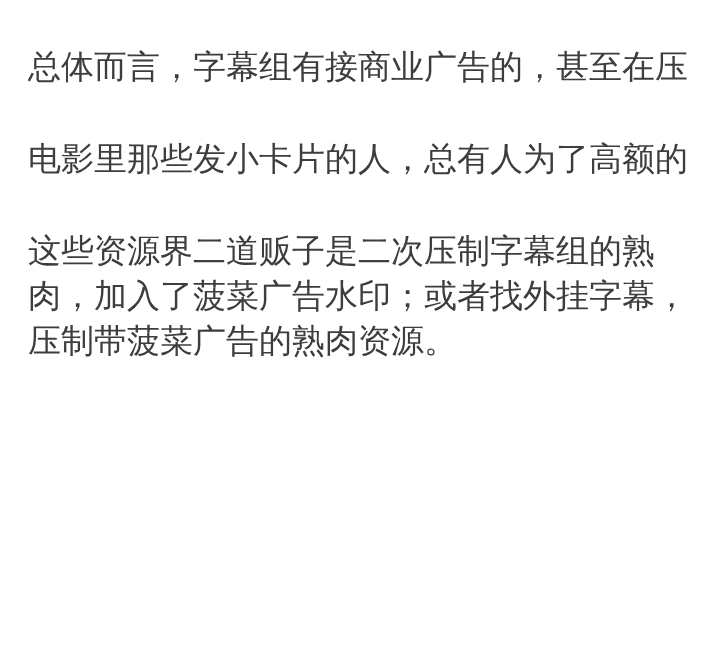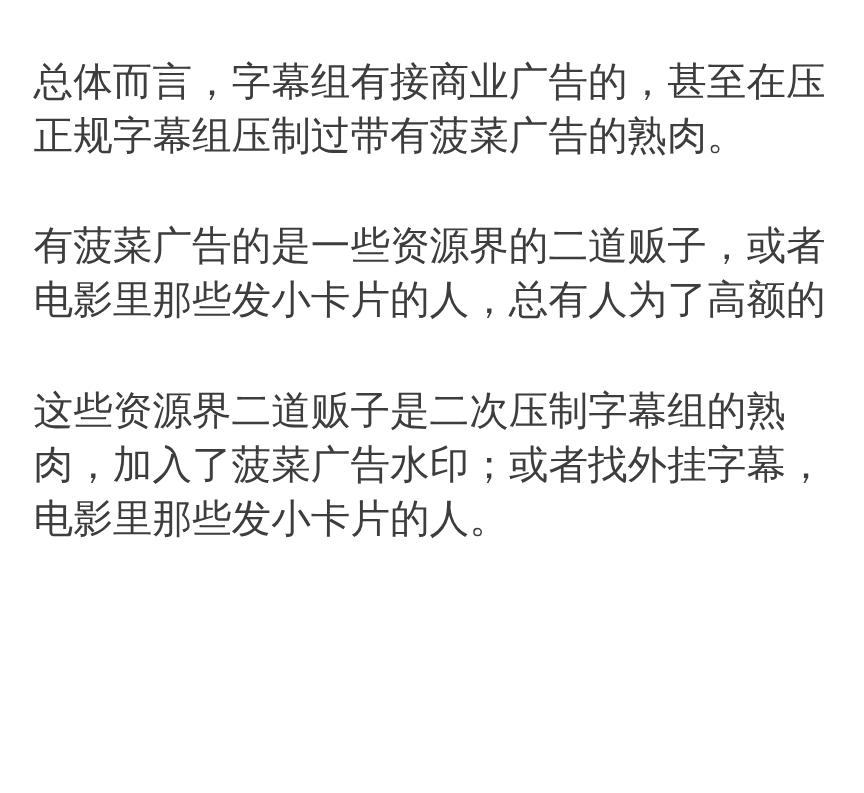--- a/index.html
+++ b/index.html
@@ -25,20 +25,21 @@
     letter-spacing: 0;
   }
   .paragraph {
     margin: 0 0 47px 0;
     padding: 0;
   }
   .line {
     height: 45px;
     line-height: 45px;
     white-space: nowrap;
+    font-family: Liberation Serif, serif;
   }
   
   .watermark-fade {
     position: absolute;
     left: 565px;
     top: 470px;
     width: 230px;
     height: 185px;
     pointer-events: none;
     background: radial-gradient(ellipse at 55% 50%,
@@ -47,29 +48,27 @@
                 rgba(255,255,255,0.00) 72%);
   }
 </style>
 </head>
 <body>
 
 <main class="article">
 
   <section class="paragraph">
     <div class="line">总体而言，字幕组有接商业广告的，甚至在压</div>
-    <div class="line">正规字幕组压制过带有菠菜广告的熟肉。</div>
   </section>
 
   <section class="paragraph">
-    <div class="line">有菠菜广告的是一些资源界的二道贩子，或者</div>
     <div class="line">电影里那些发小卡片的人，总有人为了高额的</div>
   </section>
 
   <section class="paragraph">
     <div class="line">这些资源界二道贩子是二次压制字幕组的熟</div>
     <div class="line">肉，加入了菠菜广告水印；或者找外挂字幕，</div>
-    <div class="line">电影里那些发小卡片的人。</div>
+    <div class="line">压制带菠菜广告的熟肉资源。</div>
   </section>
 
 </main>
 
 <div class="watermark-fade"></div>
 
 </body></html>

